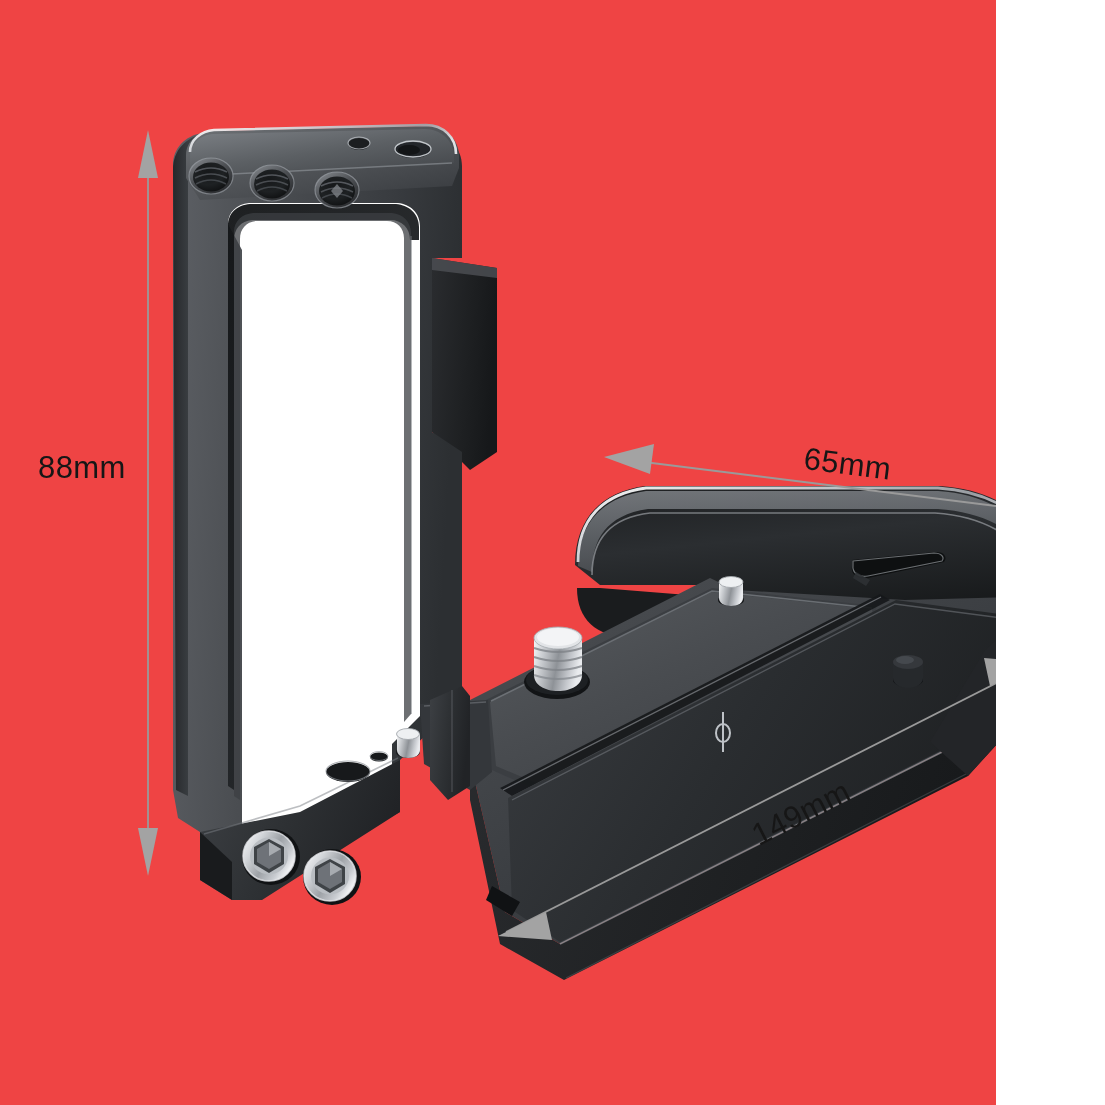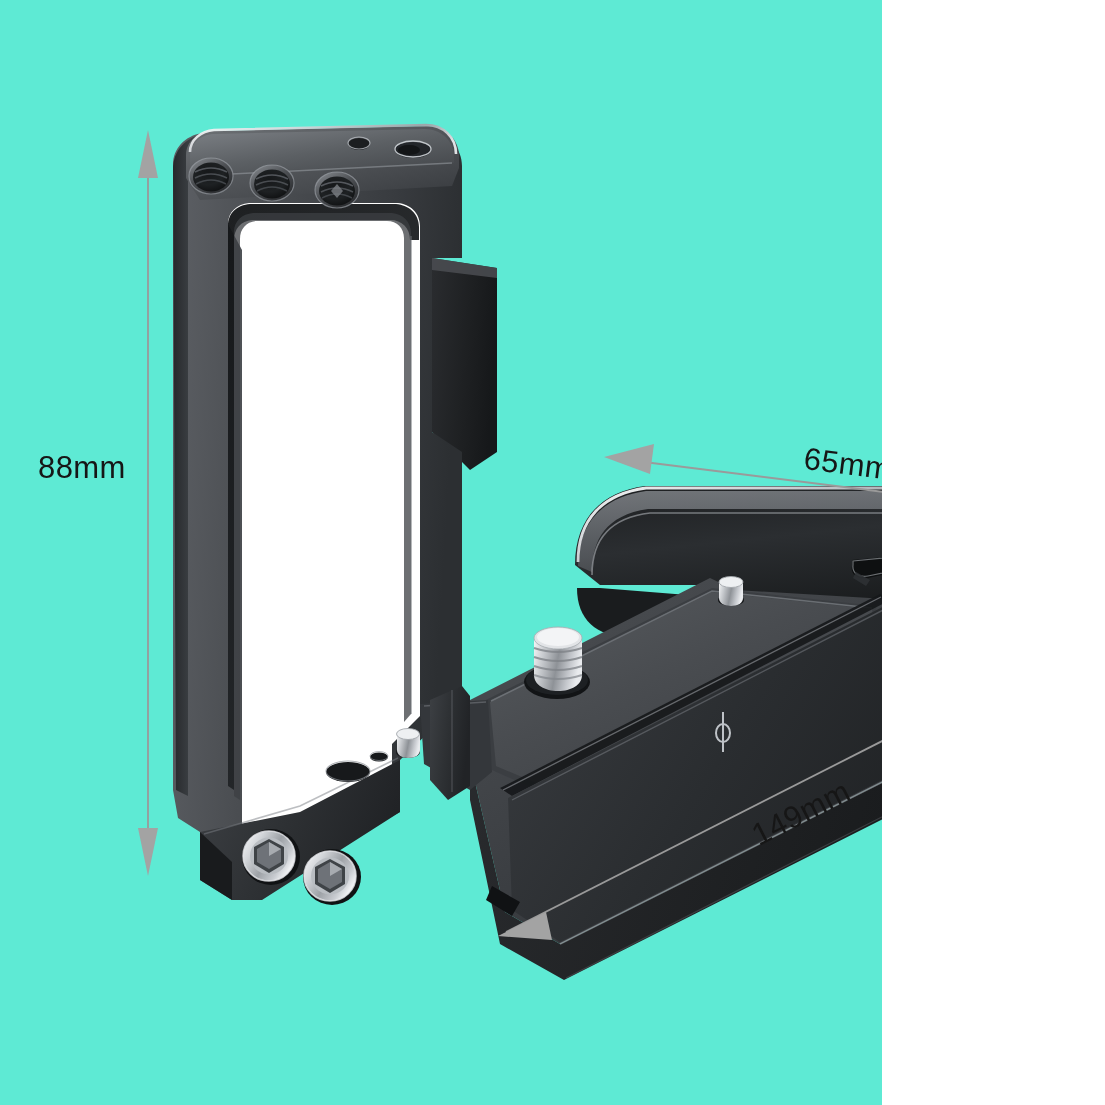--- a/index.html
+++ b/index.html
@@ -6,23 +6,23 @@
   html, body {
     margin: 0;
     padding: 0;
     background: #ffffff;
   }
   body {
     font-family: "Liberation Sans", sans-serif;
   }
   #stage {
     position: relative;
-    width: 882px;
+    width: 996px;
     height: 1105px;
-    background: #5eead4;
+    background: #ef4444;
     overflow: hidden;
   }
   #scene {
     position: absolute;
     inset: 0;
   }
   .dim-label {
     position: absolute;
     color: #161616;
     font-family: "Liberation Sans", sans-serif;

